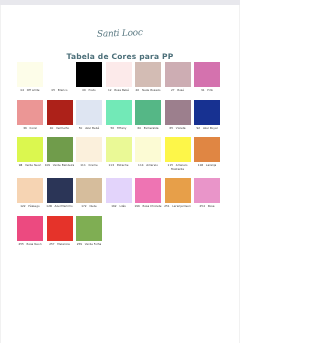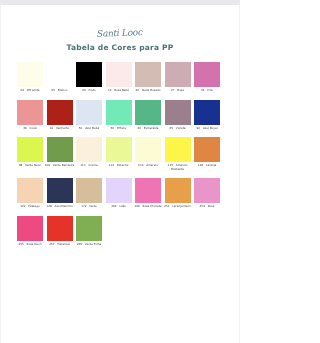--- a/index.html
+++ b/index.html
@@ -55,21 +55,21 @@
     font-family: "DejaVu Serif", serif;
     font-style: italic;
     font-size: 9px;
     color: #5f7d86;
     letter-spacing: -0.3px;
     line-height: 10px;
     transform: rotate(-2deg);
     display: inline-block;
   }
   #doc-title {
-    margin-top: 3px;
+    margin-top: 12px;
     font-family: "DejaVu Sans", sans-serif;
     font-size: 7.5px;
     font-weight: bold;
     color: #4c6f79;
     letter-spacing: 0.2px;
     line-height: 9px;
   }
 
   
   #grid {

